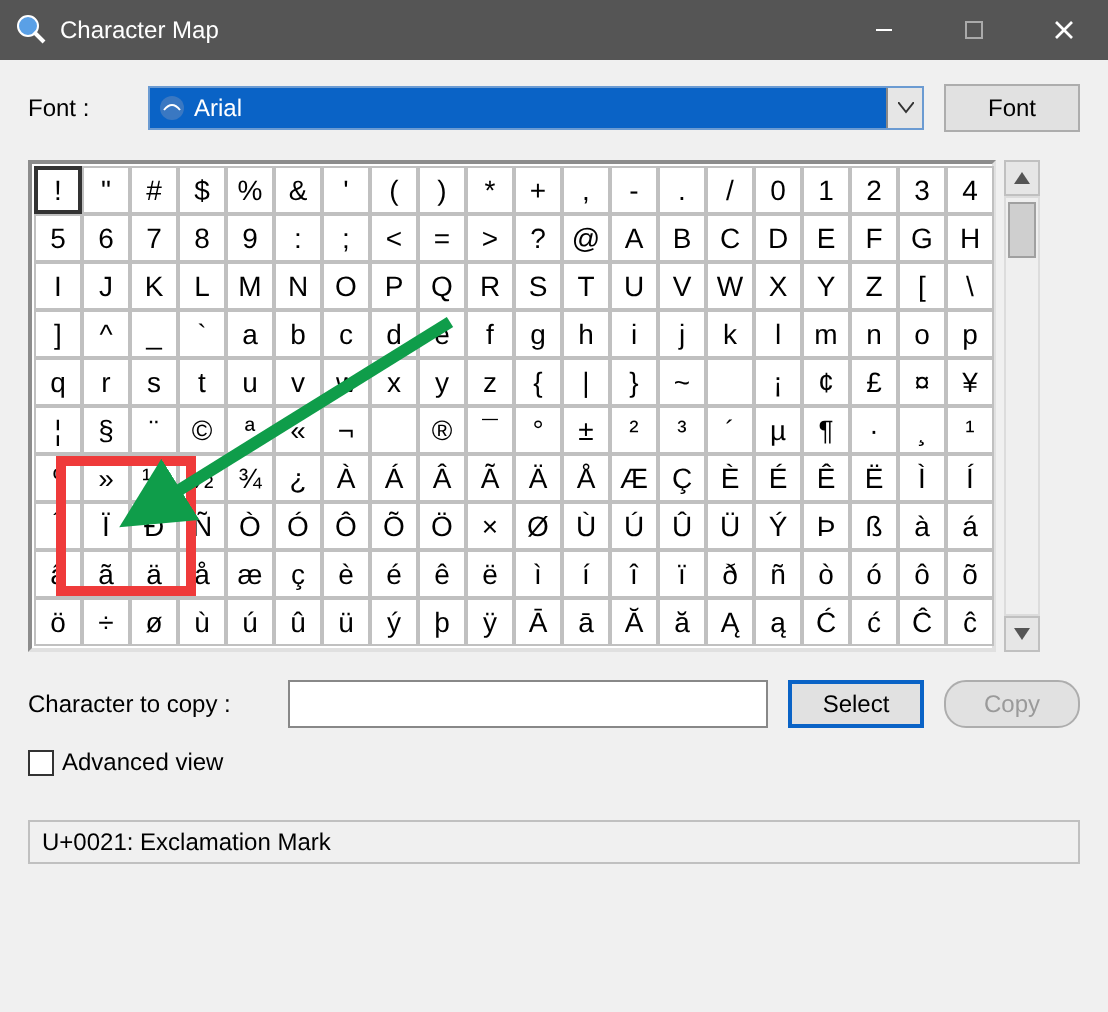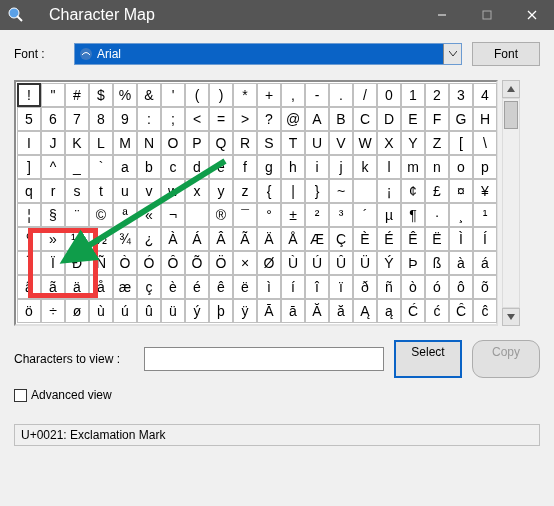--- a/index.html
+++ b/index.html
@@ -1,20 +1,20 @@
 <!DOCTYPE html>
 <html><head>
 <meta charset="utf-8">
 <style>
   * { box-sizing: border-box; margin: 0; padding: 0; }
   body { font-family: "Segoe UI", Tahoma, sans-serif; font-size: 12px; background: #f0f0f0; width: 554px; height: 506px; overflow: hidden; }
   
   .titlebar { height: 30px; background: #555; color: #fff; display: flex; align-items: center; padding: 0 0 0 8px; }
   .titlebar .app-icon { width: 16px; height: 16px; margin-right: 6px; display:flex; align-items:center; justify-content:center;}
-  .titlebar .title { flex: 0 0 auto; font-size: 16px; margin-left: 19px; }
+  .titlebar .title { flex: 0 0 auto; font-size: 12px; }
   .titlebar .spacer { flex: 1; }
   .titlebar .win-btn { width: 45px; height: 30px; display: flex; align-items: center; justify-content: center; color: #fff; }
   .titlebar .win-btn svg { width:10px; height:10px; }
   .titlebar .win-btn.max { opacity:.5;}
   
   .client { padding: 12px 14px 8px 14px; background: #f0f0f0; height: calc(506px - 30px); display:flex; flex-direction:column; }
   
   .row-font { display:flex; align-items:center; gap:10px; margin-bottom:10px; }
   .row-font label { width:50px; }
   .font-select { flex:1; height:22px; background:#0a63c6; color:#fff; border:1px solid #6b9bd2; display:flex; align-items:center; padding:0 4px; position:relative; }
@@ -30,21 +30,21 @@
   .scroll .arr { width:18px; height:18px; background:#e6e6e6; border:1px solid #c0c0c0; display:flex; align-items:center; justify-content:center;}
   .scroll .track { flex:1; width:18px; background:#efefef; border:1px solid #dcdcdc; position:relative;}
   .scroll .thumb { position:absolute; top:2px; left:1px; width:14px; height:28px; background:#cfcfcf; border:1px solid #a0a0a0;}
   
   .red-box { position:absolute; border:5px solid #ef3a3a; pointer-events:none; }
   .green-arrow { position:absolute; pointer-events:none; }
   
   .row-copy { display:flex; align-items:center; gap:10px; margin-top:14px;}
   .row-copy label { width:120px;}
   .copy-input { flex:1; height:24px; border:1px solid #888; background:#fff; padding:0 4px;}
-  .btn { width:68px; height:38px; border:1px solid #adadad; background:#e1e1e1; text-align:center; line-height:22px;}
+  .btn { width:68px; height:24px; border:1px solid #adadad; background:#e1e1e1; text-align:center; line-height:22px;}
   .btn.primary { border:2px solid #0a63c6; line-height:20px;}
   .btn.disabled { color:#9a9a9a;border-radius:11px; }
   
   .adv { display:flex; align-items:center; gap:4px; margin-top:10px;}
   .adv .cb { width:13px; height:13px; border:1px solid #333; background:#fff;}
   
   .status { margin-top:22px; border:1px solid #c0c0c0; padding:3px 6px; background:#f0f0f0; font-size:12px;}
 </style>
 </head>
 <body>
@@ -321,21 +321,21 @@
       <defs>
           <marker id="ah" markerWidth="10" markerHeight="10" refX="2" refY="3" orient="auto">
             <path d="M0 0 L6 3 L0 6 Z" fill="#0f9d4a"></path>
           </marker>
         </defs>
       <line id="arrow-line" stroke="#0f9d4a" stroke-width="6" marker-end="url(#ah)" x1="211" y1="81" x2="66" y2="171"></line>
     </svg>
   </div>
 
   <div class="row-copy">
-    <label>Characters to view :</label>
+    <label>Character to copy :</label>
     <input class="copy-input" value="" style="">
     <div class="btn primary">Select</div>
     <div class="btn disabled">Copy</div>
   </div>
 
   <div class="adv">
     <div class="cb"></div>
     <span>Advanced view</span>
   </div>
 

